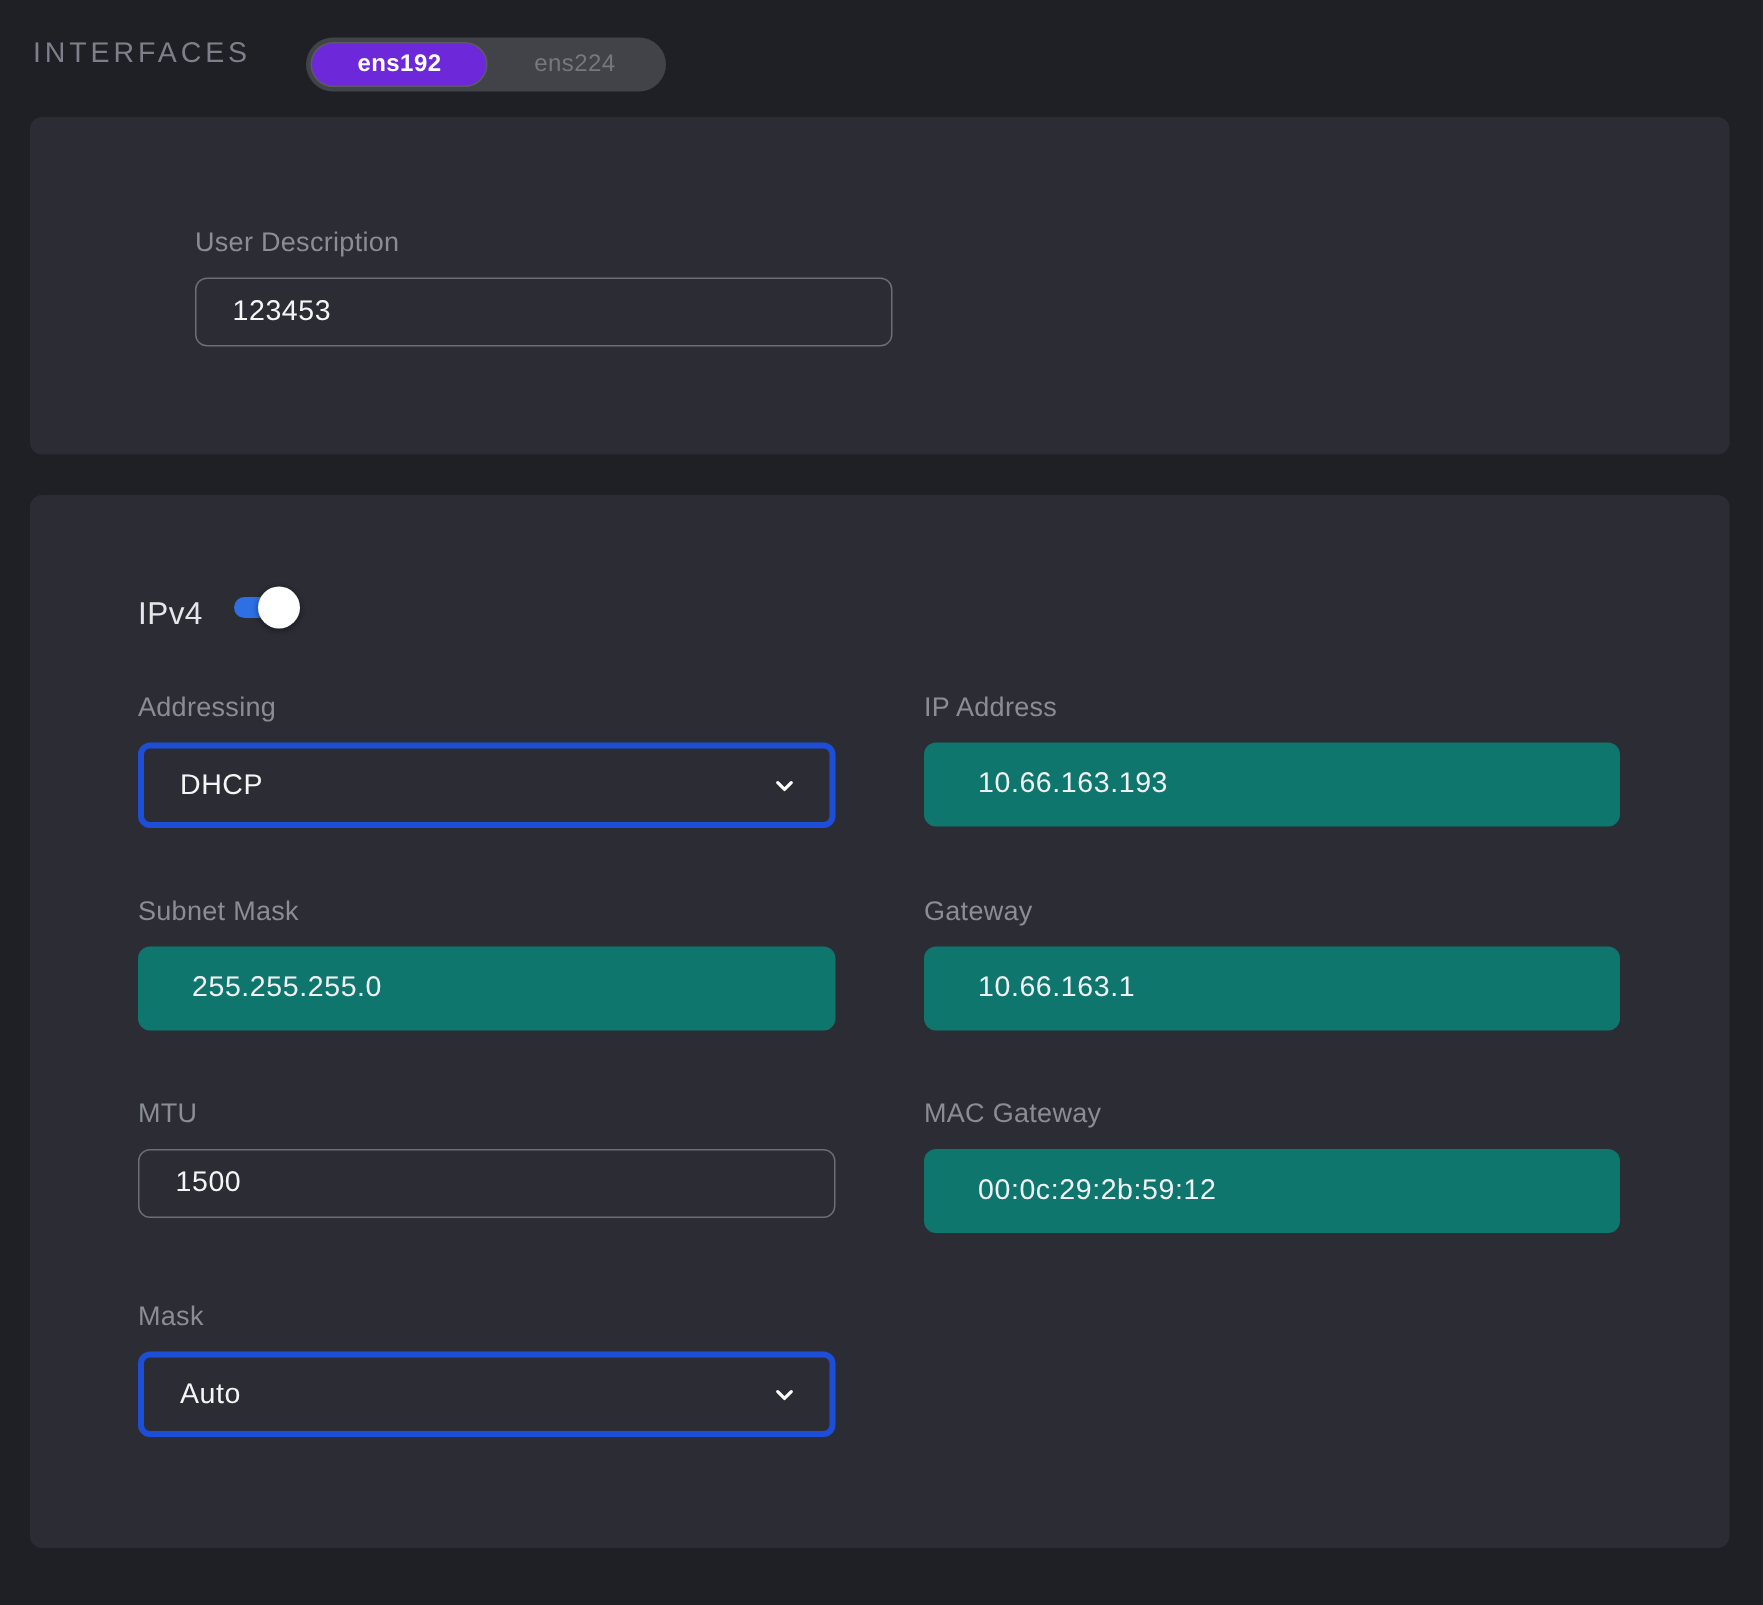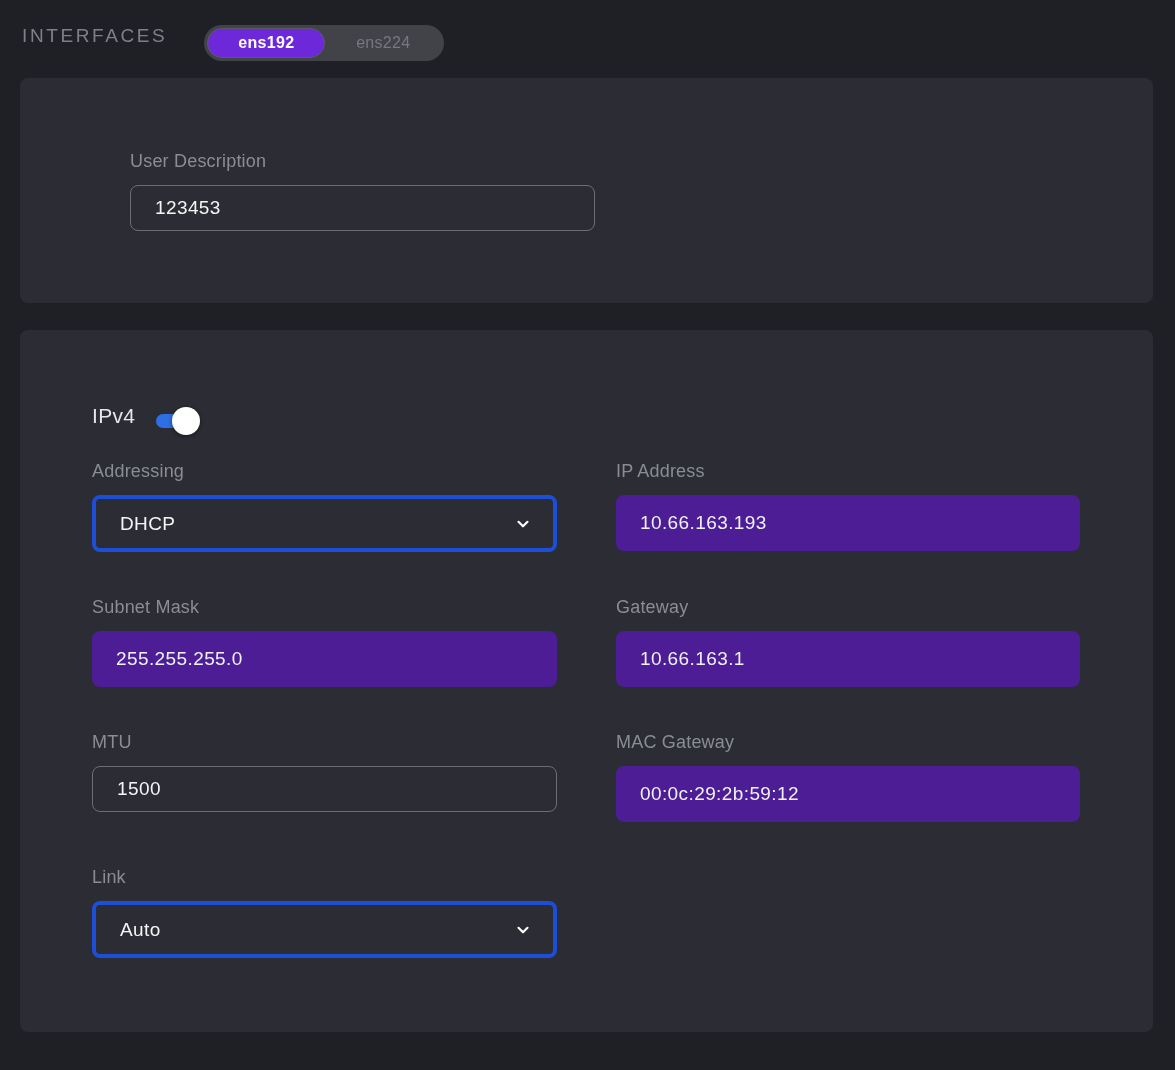--- a/index.html
+++ b/index.html
@@ -83,28 +83,28 @@
     color: #f5f5f6;
     font-family: Liberation Sans, sans-serif;
     font-size: 19px;
     letter-spacing: 0.4px;
     padding: 0 24px;
     outline: none;
   }
   .filled-input {
     height: 56px;
     width: 100%;
-    background: #4c1d95;
+    background: #0f766e;
     border: none;
     border-radius: 8px;
     color: #f0f1f3;
     font-family: inherit;
     font-size: 19px;
     letter-spacing: 0.4px;
-    padding: 0 24px;
+    padding: 0 36px;
     outline: none;
   }
   .select-box {
     height: 57px;
     width: 100%;
     border: 4px solid #1d4ed8;
     border-radius: 8px;
     display: flex;
     align-items: center;
     justify-content: space-between;
@@ -115,21 +115,21 @@
     cursor: pointer;
     background: transparent;
   }
   .chevron { display: flex; align-items: center; }
 
   .description-input-wrap { width: 465px; }
 
   
   .toggle-row {
     display: flex;
-    align-items: flex-end;
+    align-items: flex-start;
     gap: 21px;
     margin-bottom: 30px;
     height: 30px;
   }
   .section-label {
     font-size: 21px;
     letter-spacing: 0.3px;
     color: #e5e6e9;
   }
   .toggle {
@@ -220,21 +220,21 @@
         <label class="field-label">MTU</label>
         <input class="text-input" type="text" value="1500" style="">
       </div>
 
       <div>
         <label class="field-label">MAC Gateway</label>
         <input class="filled-input" type="text" readonly="" value="00:0c:29:2b:59:12" style="">
       </div>
 
       <div>
-        <label class="field-label">Link</label>
+        <label class="field-label">Mask</label>
         <div class="select-box">
           <span>Auto</span>
           <span class="chevron">
             <svg width="18" height="18" viewBox="0 0 18 18">
               <path d="M4.5 6.8 L9 11.3 L13.5 6.8" fill="none" stroke="#ffffff" stroke-width="2.2" stroke-linecap="round" stroke-linejoin="round"></path>
             </svg>
           </span>
         </div>
       </div>
 

